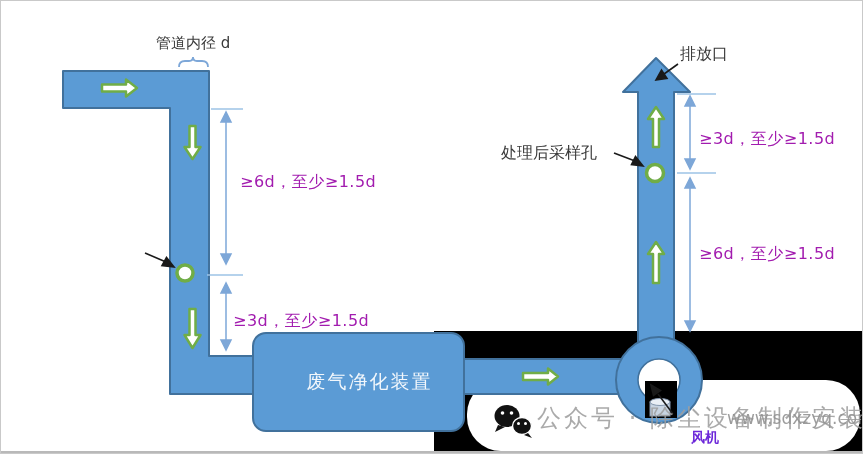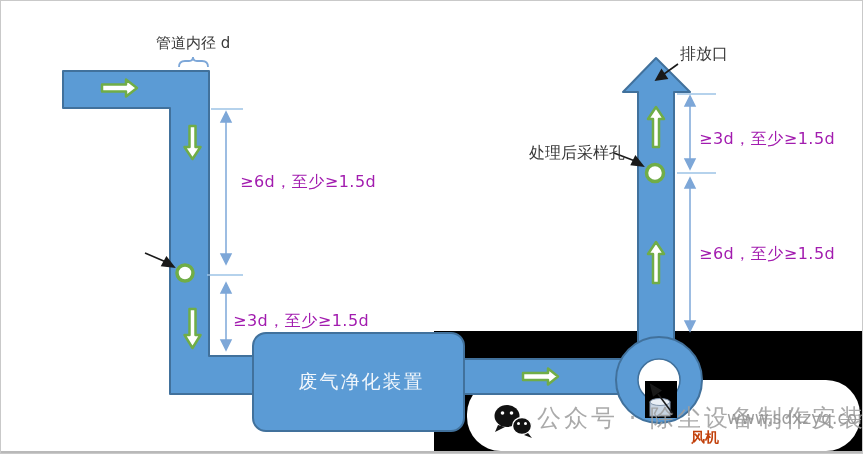--- a/index.html
+++ b/index.html
@@ -7,32 +7,32 @@
     position:relative;width:863px;height:454px;overflow:hidden;
     background:#ffffff;border:1px solid #c9c9c9;box-sizing:border-box;
     font-family:"DejaVu Sans","Liberation Sans",sans-serif;
     padding-left:28px;
   }
   #gfx{position:absolute;left:0;top:0;width:863px;height:454px;}
   .lbl{position:absolute;white-space:nowrap;color:#3a3a3a;}
   .dim{position:absolute;white-space:nowrap;color:#a21caf;font-size:16px;letter-spacing:.5px;}
   #t-pipe-d{left:155px;top:33px;font-size:15px;}
   #t-pre{left:30px;top:238px;font-size:16px;}
-  #t-post{left:500px;top:142px;font-size:16px;margin-left:28px;}
+  #t-post{left:500px;top:142px;font-size:16px;}
   #t-outlet{left:679px;top:43px;font-size:16px;}
   #t-dim-l1{left:239px;top:171px;}
   #t-dim-l2{left:232px;top:310px;}
   #t-dim-r1{left:698px;top:128px;}
   #t-dim-r2{left:698px;top:243px;}
   #t-device{
-    position:absolute;left:252px;top:332px;width:217px;height:98px;
+    position:absolute;left:260px;top:332px;width:217px;height:98px;
     display:flex;align-items:center;justify-content:center;
     color:rgba(255,255,255,.92);font-size:19px;letter-spacing:2px;
   }
-  #t-fan{left:690px;top:428px;font-size:14px;font-weight:600;color:#c2410c;}
+  #t-fan{left:690px;top:428px;font-size:14px;font-weight:600;color:#6d28d9;}
   #t-wm{left:536px;top:401px;font-size:24px;letter-spacing:3px;color:rgba(158,158,158,.88);}
   #t-url{left:726px;top:407px;font-size:17px;color:rgba(148,148,148,.92);}
 </style>
 </head>
 <body>
 
 <div id="stage">
 
   <svg id="gfx" viewBox="0 0 863 454">
 

